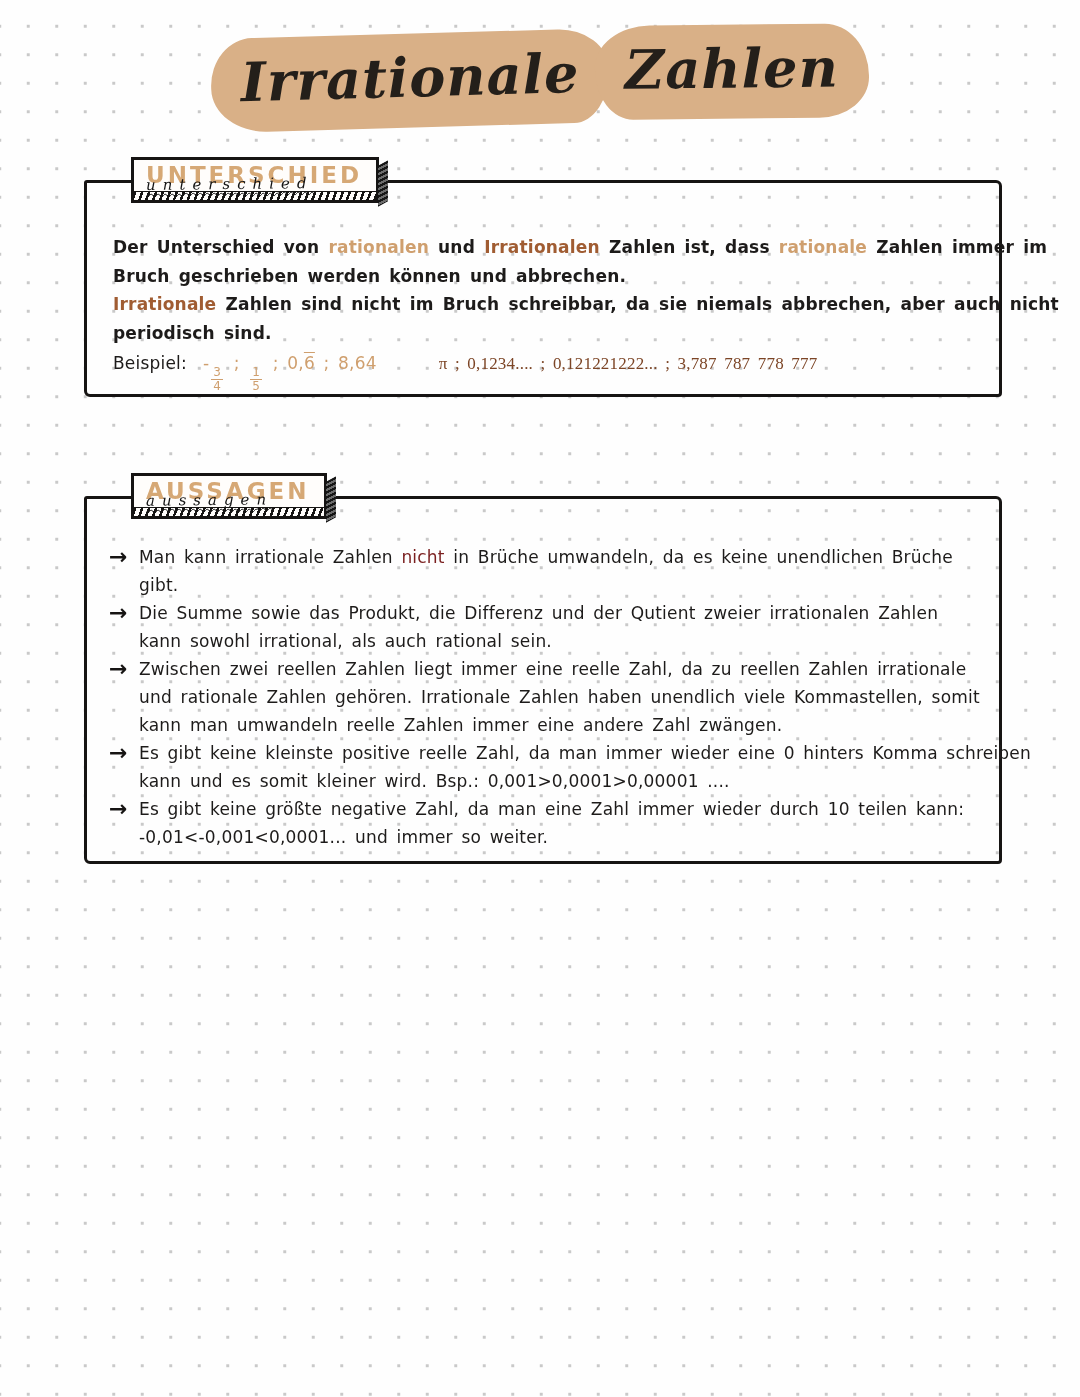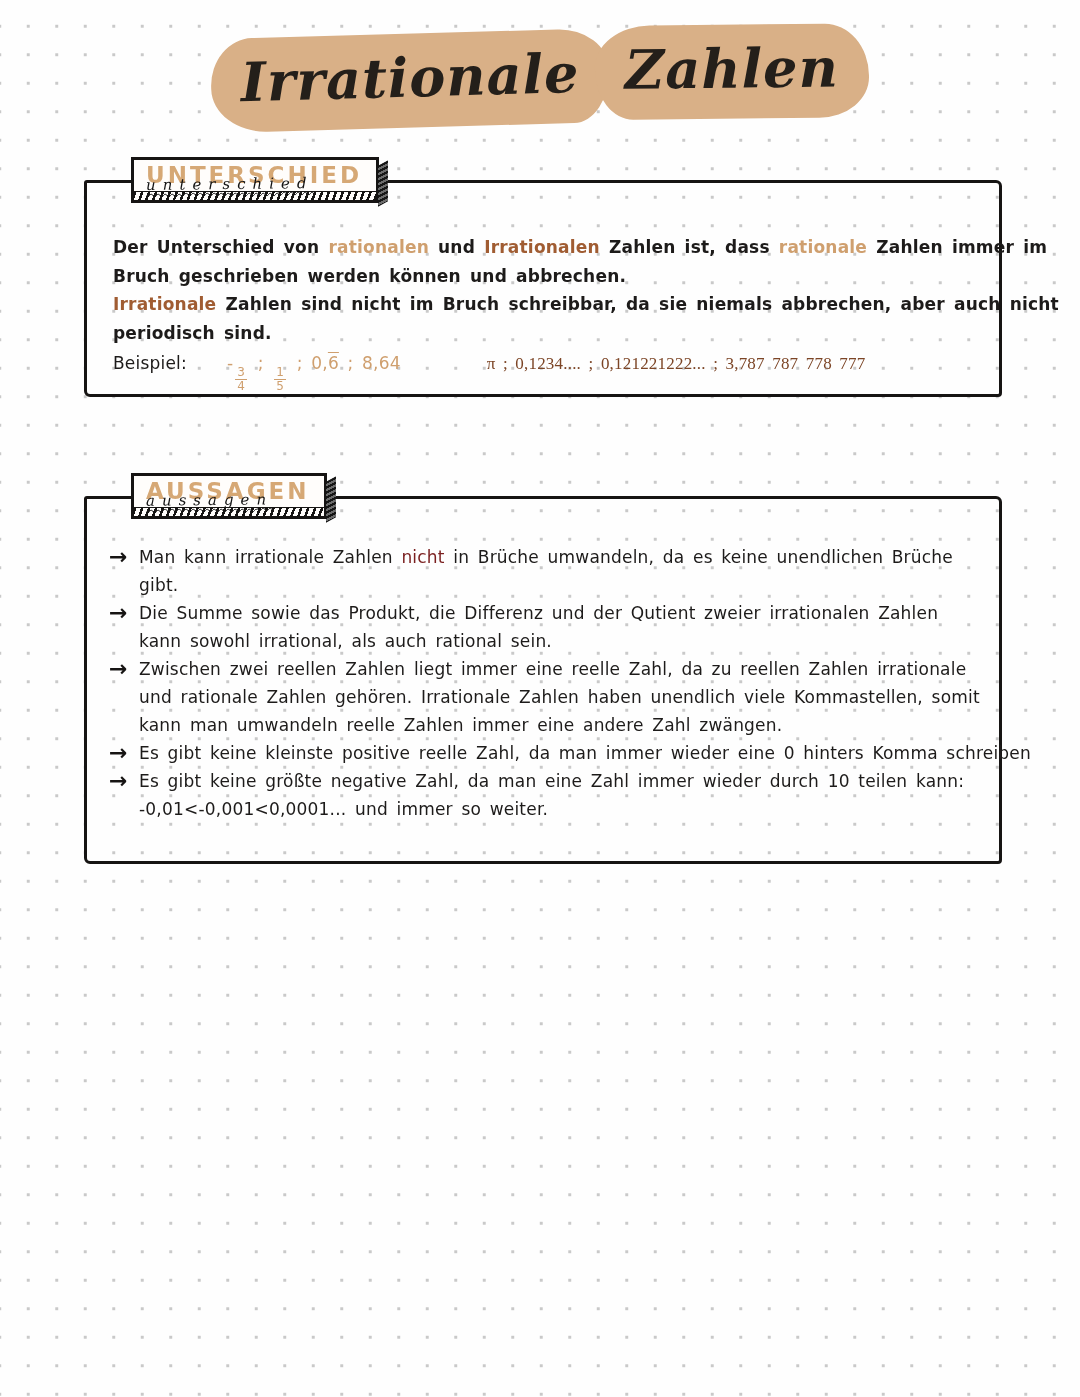--- a/index.html
+++ b/index.html
@@ -71,21 +71,21 @@
     border-top:1px solid #161413;
   }
   
   .box-content{padding:50px 20px 0 26px;font-size:17px;letter-spacing:.2px;word-spacing:3px;}
   .tline{line-height:28.5px;white-space:nowrap;font-weight:bold;}
   .tan{color:#cf9f6e;}
   .brown{color:#a05c32;}
   .darkbrown{color:#7c4526;}
   .red{color:#7a1f1f;}
   
-  .beispiel-row{display:flex;align-items:baseline;line-height:28.5px;white-space:nowrap;margin-top:2px;gap:24px;}
+  .beispiel-row{display:flex;align-items:baseline;line-height:28.5px;white-space:nowrap;margin-top:2px;}
   .bsp-label{margin-right:16px;}
   .frac{display:inline-flex;flex-direction:column;align-items:center;font-size:12px;line-height:1.1;vertical-align:-7px;margin:0 2px;}
   .frac .den{border-top:1.4px solid currentColor;padding:0 2px;}
   .ex-irr{margin-left:62px;font-family:Liberation Serif, serif;}
   
   .bullets{padding:44px 18px 0 22px;font-size:17px;letter-spacing:.2px;word-spacing:3px;}
   .bullet{display:flex;align-items:flex-start;}
   .b-arrow{flex:none;width:30px;font-weight:bold;font-size:22px;line-height:27px;color:#161413;}
   .b-text{flex:1;}
   .bline{line-height:28px;white-space:nowrap;}
@@ -159,20 +159,21 @@
           <div class="bline">Zwischen zwei reellen Zahlen liegt immer eine reelle Zahl, da zu reellen Zahlen irrationale</div>
           <div class="bline">und rationale Zahlen gehören. Irrationale Zahlen haben unendlich viele Kommastellen, somit</div>
           <div class="bline">kann man umwandeln reelle Zahlen immer eine andere Zahl zwängen.</div>
         </div>
       </div>
 
       <div class="bullet">
         <span class="b-arrow">→</span>
         <div class="b-text">
           <div class="bline">Es gibt keine kleinste positive reelle Zahl, da man immer wieder eine 0 hinters Komma schreiben</div>
+          <div class="bline">kann und es somit kleiner wird. Bsp.: 0,001&gt;0,0001&gt;0,00001 ....</div>
         </div>
       </div>
 
       <div class="bullet">
         <span class="b-arrow">→</span>
         <div class="b-text">
           <div class="bline">Es gibt keine größte negative Zahl, da man eine Zahl immer wieder durch 10 teilen kann:</div>
           <div class="bline">-0,01&lt;-0,001&lt;0,0001... und immer so weiter.</div>
         </div>
       </div>

